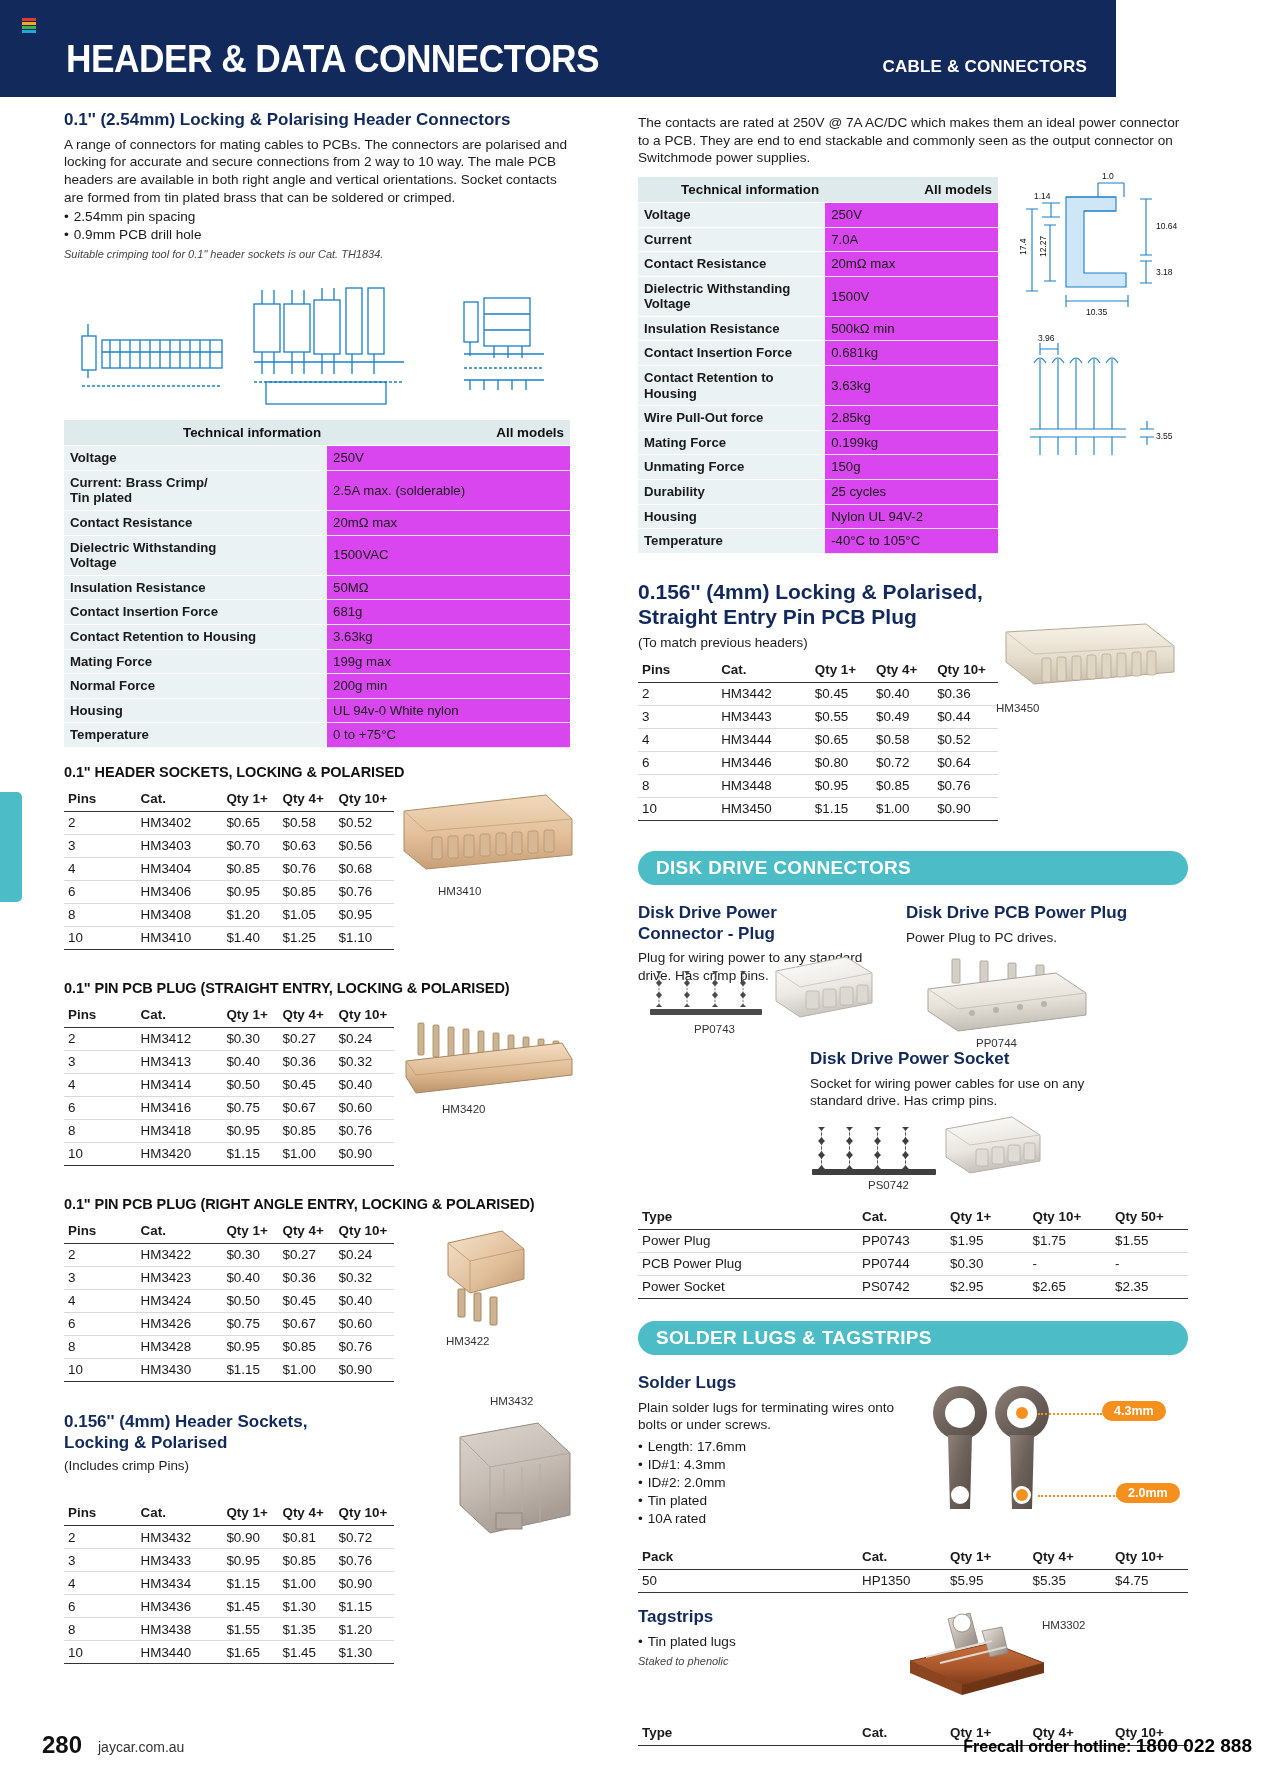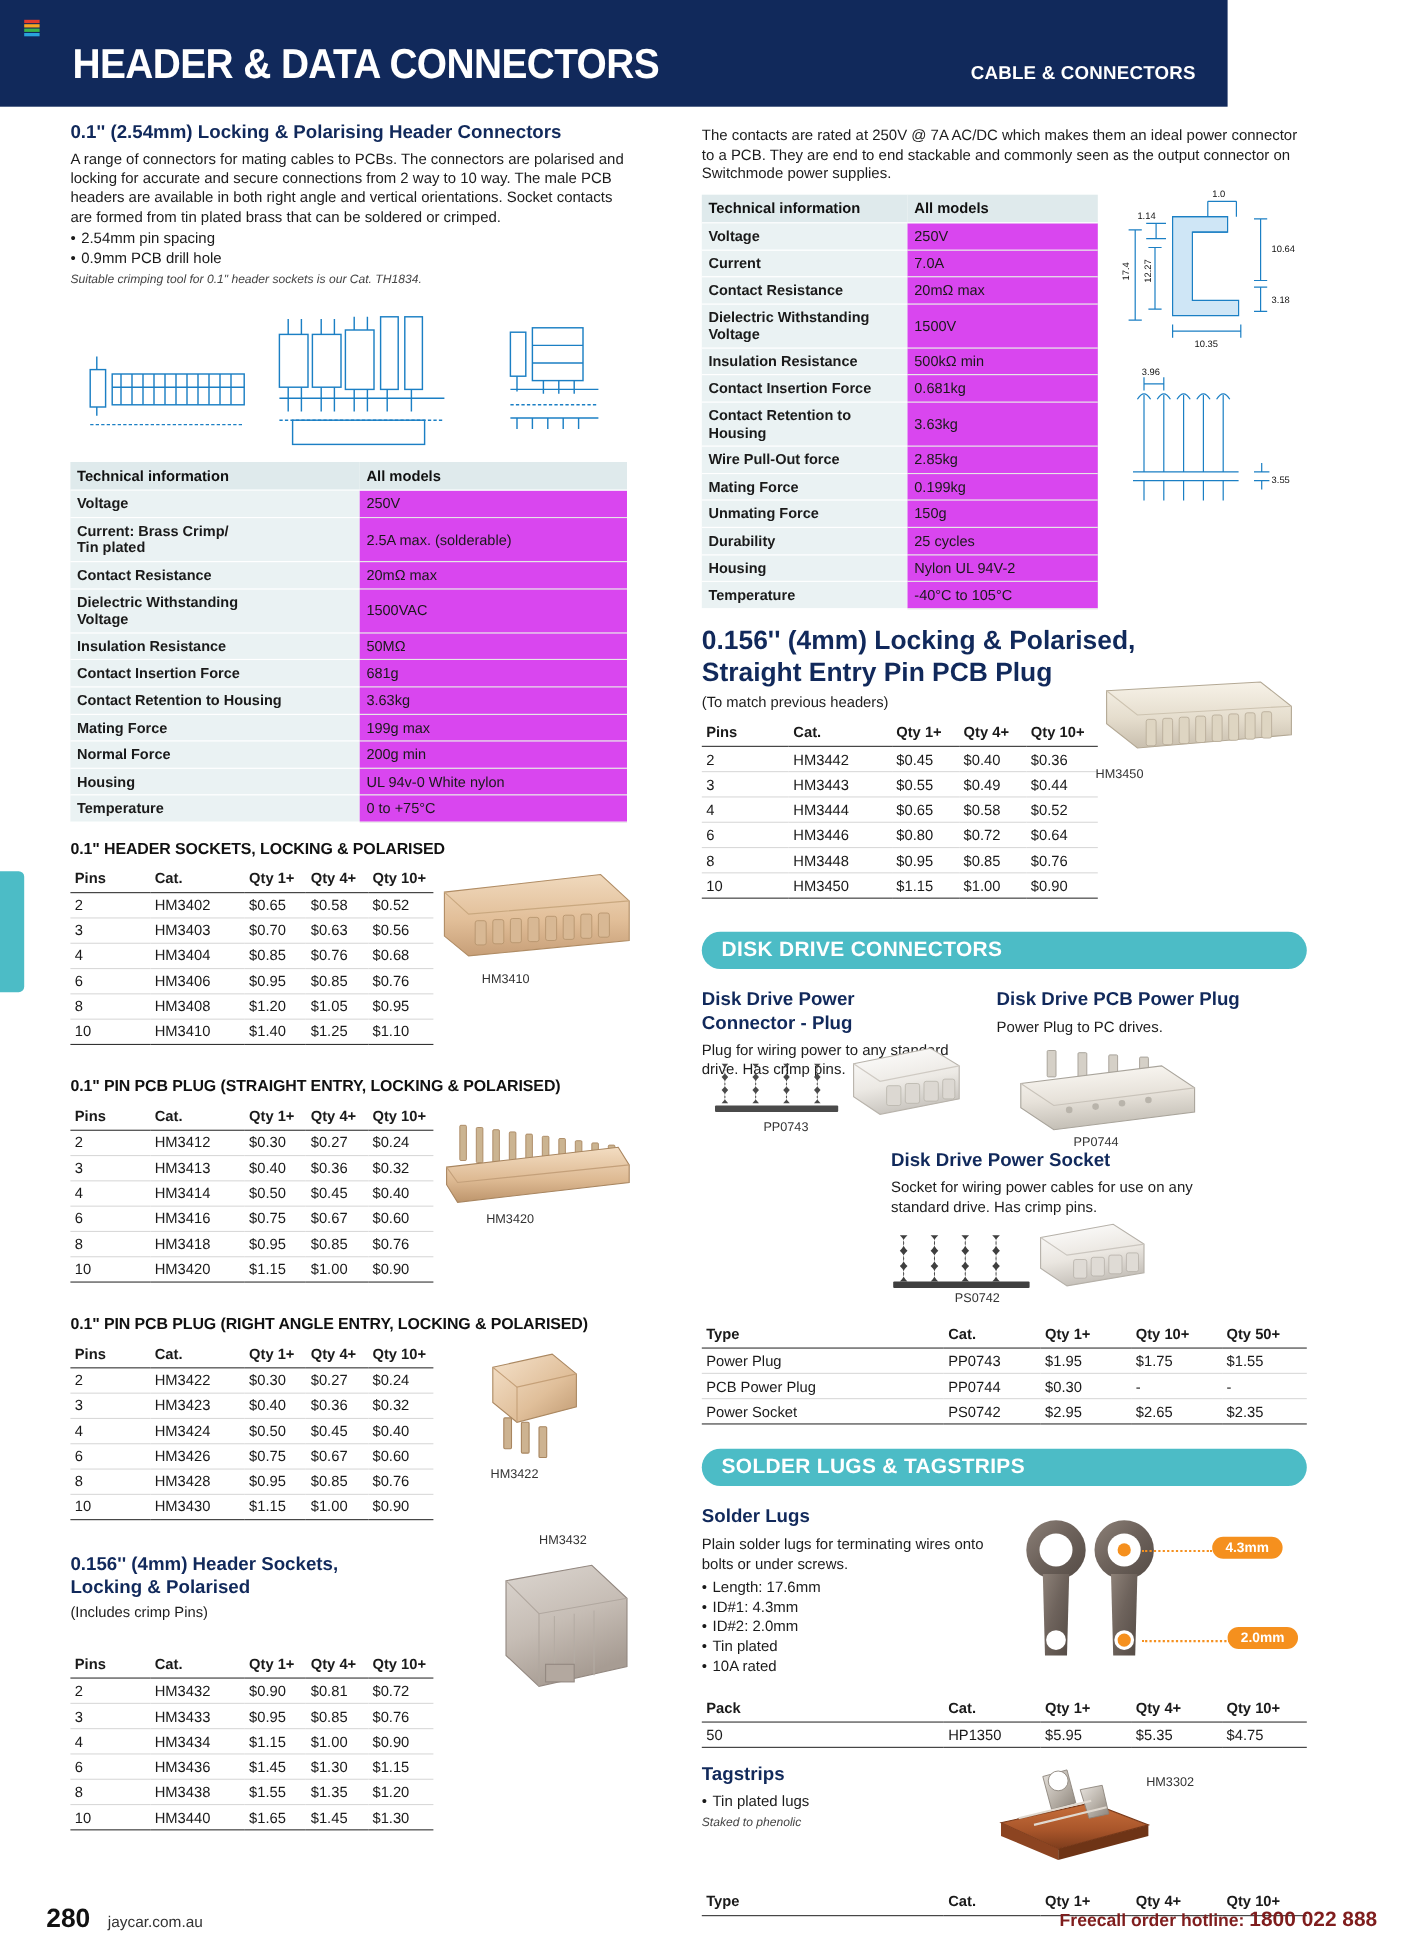--- a/index.html
+++ b/index.html
@@ -66,21 +66,21 @@
   p.body { font-size: 13.6px; line-height: 1.30; color: #1d1d1d; }
   ul.bullets { list-style: none; font-size: 13.6px; line-height: 1.32; margin-top: 2px; }
   ul.bullets li::before { content: "\2022"; margin-right: 5px; }
   .note-ital { font-size: 11px; font-style: italic; color: #444; margin-top: 4px; }
   .small-paren { font-size: 13.4px; color: #1d1d1d; margin-top: 1px; }
 
   
   table { border-collapse: collapse; width: 100%; }
   .spec-tbl { font-size: 13.2px; }
   .spec-tbl th {
-    text-align: left; font-weight: 700; font-size: 13.4px; color: #111;
+    text-align: right; font-weight: 700; font-size: 13.4px; color: #111;
     padding: 5px 6px; background: #dfeaec; border-bottom: 1px solid #fff;
   }
   .spec-tbl td { padding: 4px 6px; vertical-align: middle; line-height: 1.18; }
   .spec-tbl td.k { background: #eaf2f3; font-weight: 600; width: 52%; }
   .spec-tbl td.v { background: #d946ef; }
   .spec-tbl tr td.k { border-bottom: 1px solid #ffffff; }
   .spec-tbl tr td.v { border-bottom: 1px solid #e6e6e6; }
 
   .price-tbl { font-size: 13.4px; }
   .price-tbl th {
@@ -115,21 +115,21 @@
   .footer { position: absolute; left: 0; bottom: 0; width: 1280px; height: 54px; }
   .pgnum {
     position: absolute; left: 42px; bottom: 10px; font-size: 24px;
     font-weight: 700; color: #111;
   }
   .site {
     position: absolute; left: 98px; bottom: 14px; font-size: 14px; color: #333;
   }
   .hotline {
     position: absolute; right: 28px; bottom: 12px; font-size: 16px;
-    font-weight: 700; color: #7f1d1d;
+    font-weight: 700; color: #000000;
   }
   .hotline .num { font-size: 19px; }
 
   .rel { position: relative; }
 </style>
 </head>
 <body>
 
 <div class="page">
 
@@ -723,21 +723,21 @@
             <path d="M130 96 h14 M130 104 h14 M137 88 v8 M137 104 v8"></path>
           </g>
           <g font-size="8.5" fill="#111" font-family="Liberation Sans, sans-serif">
             <text x="28" y="8">3.96</text>
             <text x="146" y="106">3.55</text>
           </g>
         </svg>
       </div>
     </div>
 
-    <h2 class="sub" style="margin-top:14px; white-space:pre-line; font-size:24px;">0.156'' (4mm) Locking &amp; Polarised,
+    <h2 class="sub" style="margin-top:25px; white-space:pre-line; font-size:21px;">0.156'' (4mm) Locking &amp; Polarised,
 Straight Entry Pin PCB Plug</h2>
     <div class="small-paren">(To match previous headers)</div>
     <div class="rel" style="margin-top:8px">
       <div style="width:360px">
         <table class="price-tbl pt-pins">
           <colgroup>
               <col class="c1">
               <col class="c2">
               <col class="c3">
               <col class="c4">

